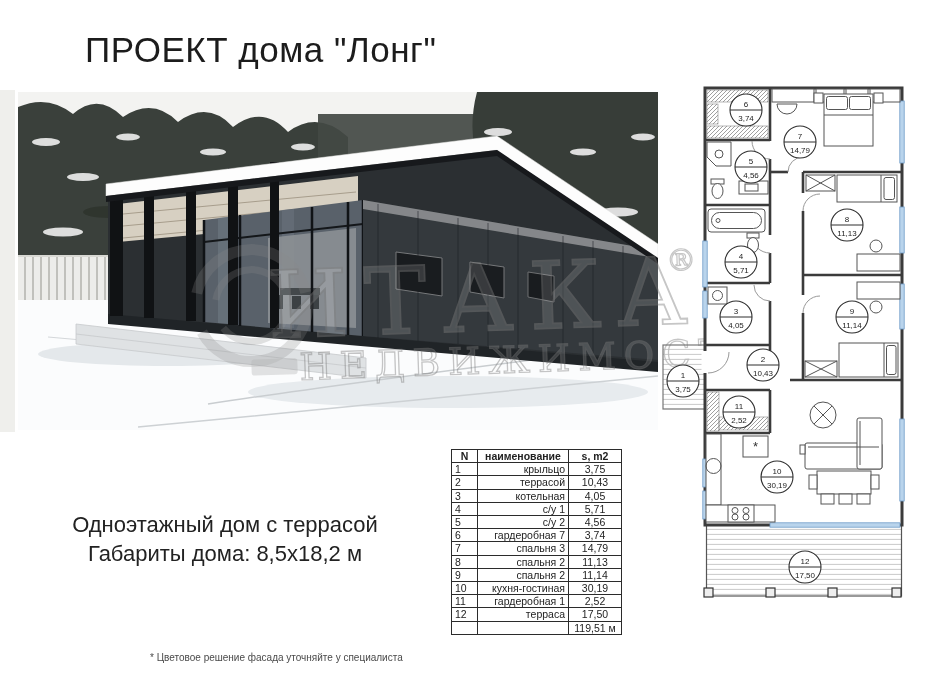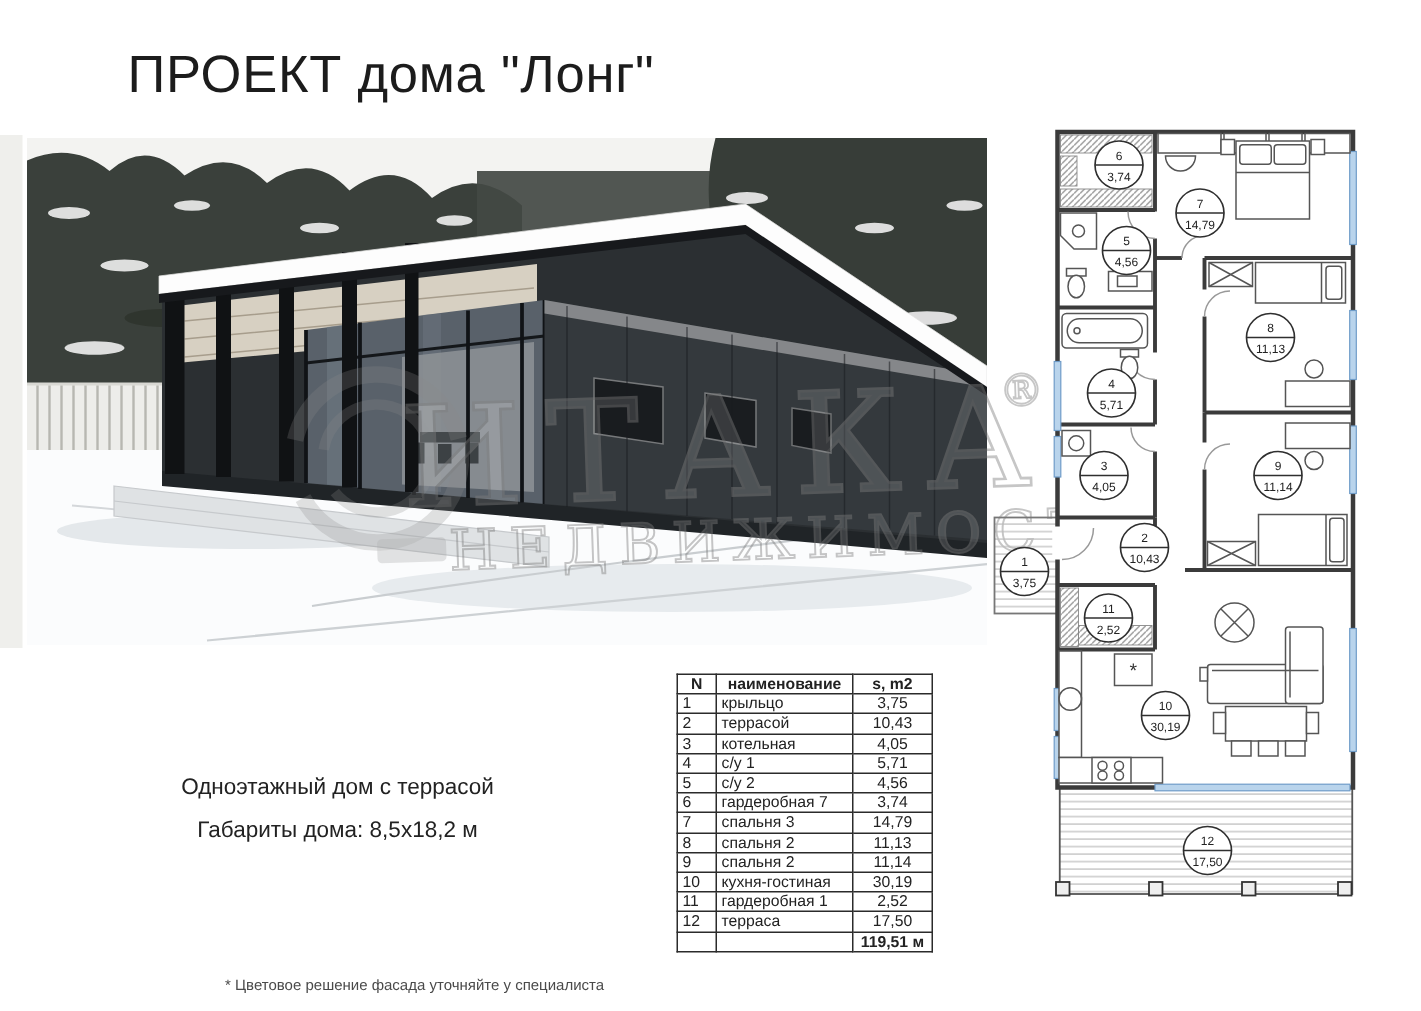--- a/index.html
+++ b/index.html
@@ -6,29 +6,29 @@
   body{width:947px;height:674px;position:relative;background:#ffffff;overflow:hidden;
        font-family:"Liberation Sans",sans-serif;}
   .page-edge{position:absolute;left:0;top:90px;width:15px;height:342px;background:#efefec;}
   h1.title{position:absolute;left:85px;top:30px;margin:0;font-size:35px;font-weight:400;
        letter-spacing:.5px;color:#1c1c1c;white-space:nowrap;}
   .photo{position:absolute;left:18px;top:92px;width:640px;height:338px;}
   .photo svg{display:block;}
   .wm{position:absolute;left:0;top:0;width:947px;height:674px;pointer-events:none;}
   .plan{position:absolute;left:660px;top:85px;width:287px;height:558px;}
   .specs{position:absolute;left:15px;top:511px;width:420px;text-align:center;
-       font-size:15px;line-height:28.5px;color:#222;}
+       font-size:22px;line-height:28.5px;color:#222;}
   table.rooms{border-collapse:collapse;position:absolute;left:451px;top:449px;background:#fff;}
   table.rooms th,table.rooms td{border:1.2px solid #2b2b2b;font-size:10.5px;height:12.2px;
        line-height:12.2px;padding:0 3px;color:#222;white-space:nowrap;}
   table.rooms th{font-weight:bold;text-align:center;}
   table.rooms td:nth-child(1){width:19px;}
-  table.rooms td:nth-child(2){width:84px;}
+  table.rooms td:nth-child(2){width:84px;text-align:right;}
   table.rooms td:nth-child(3){width:46px;text-align:center;}
-  table.rooms .total{font-weight:bold;text-align:center;}
+  table.rooms .total{font-weight:normal;text-align:center;}
   .footer-note{position:absolute;left:150px;top:652px;width:340px;
        font-size:10px;color:#4a4a4a;}
   .rl{font-size:8px;text-anchor:middle;fill:#222;font-family:"Liberation Sans",sans-serif;}
   .wmtxt{font-family:"DejaVu Serif",serif;fill:rgba(255,255,255,.3);stroke:#7d7d7d;}
 </style>
 </head>
 <body>
 
 <div class="page-edge"></div>
 

